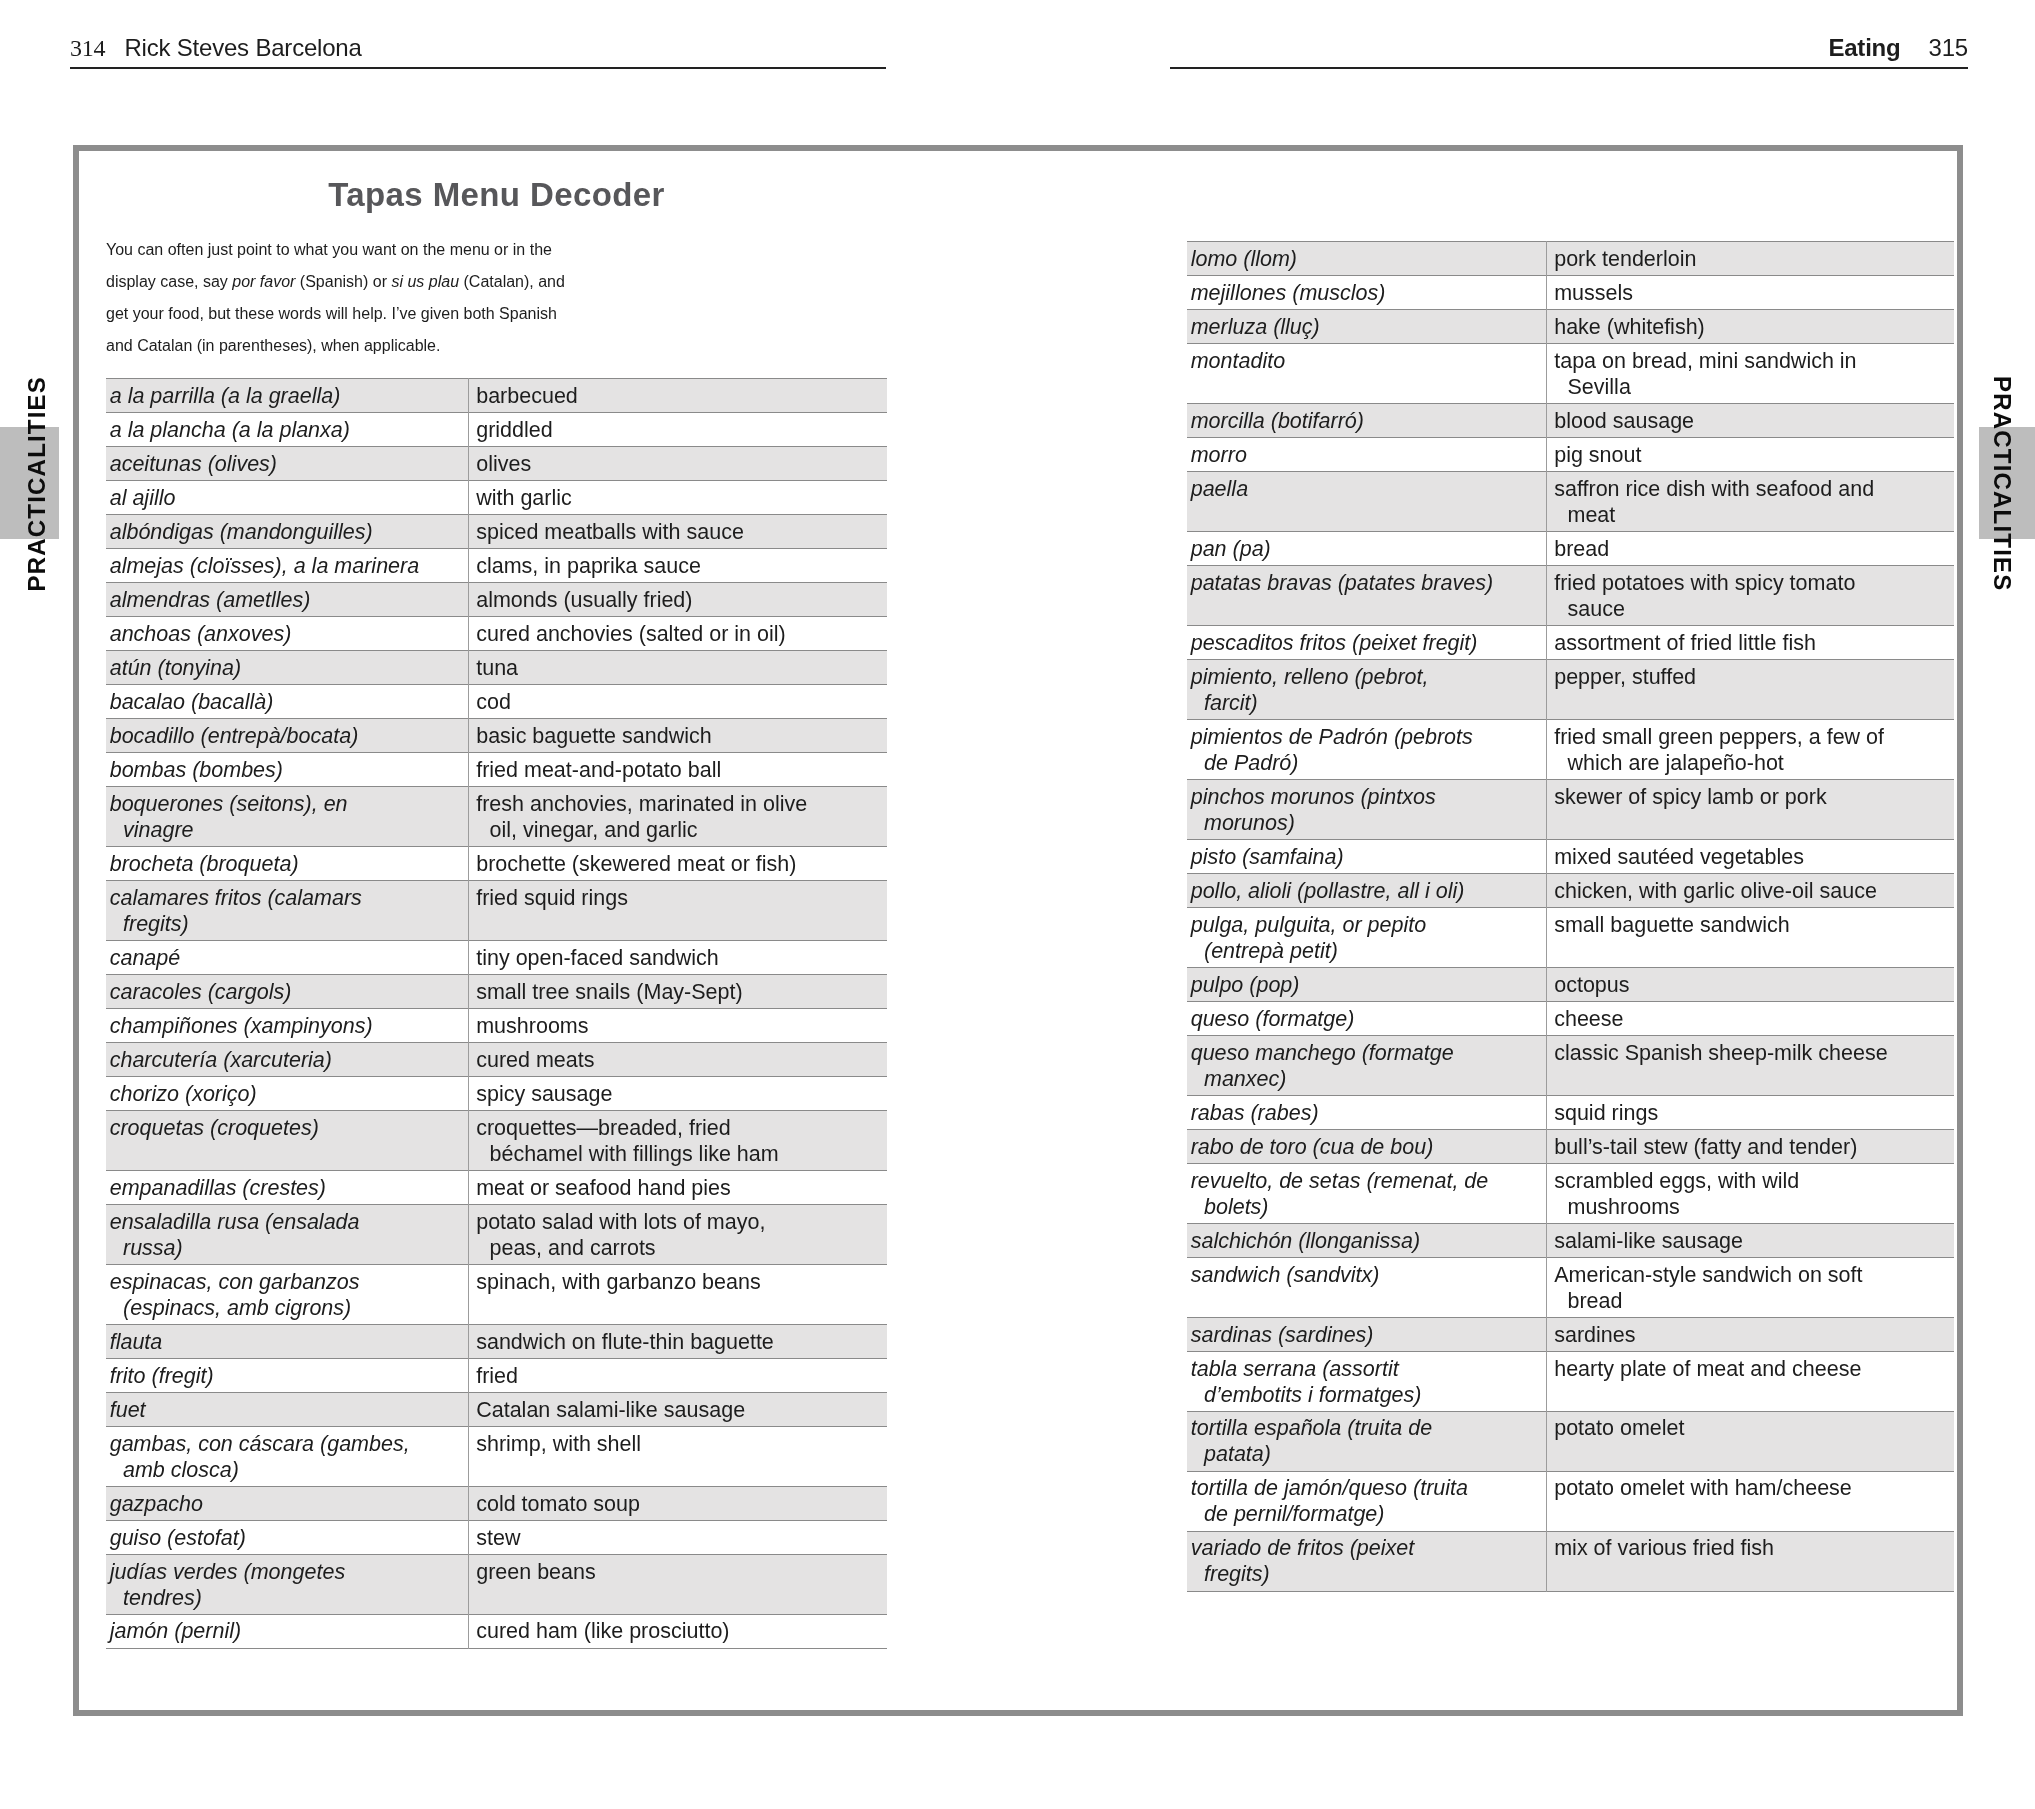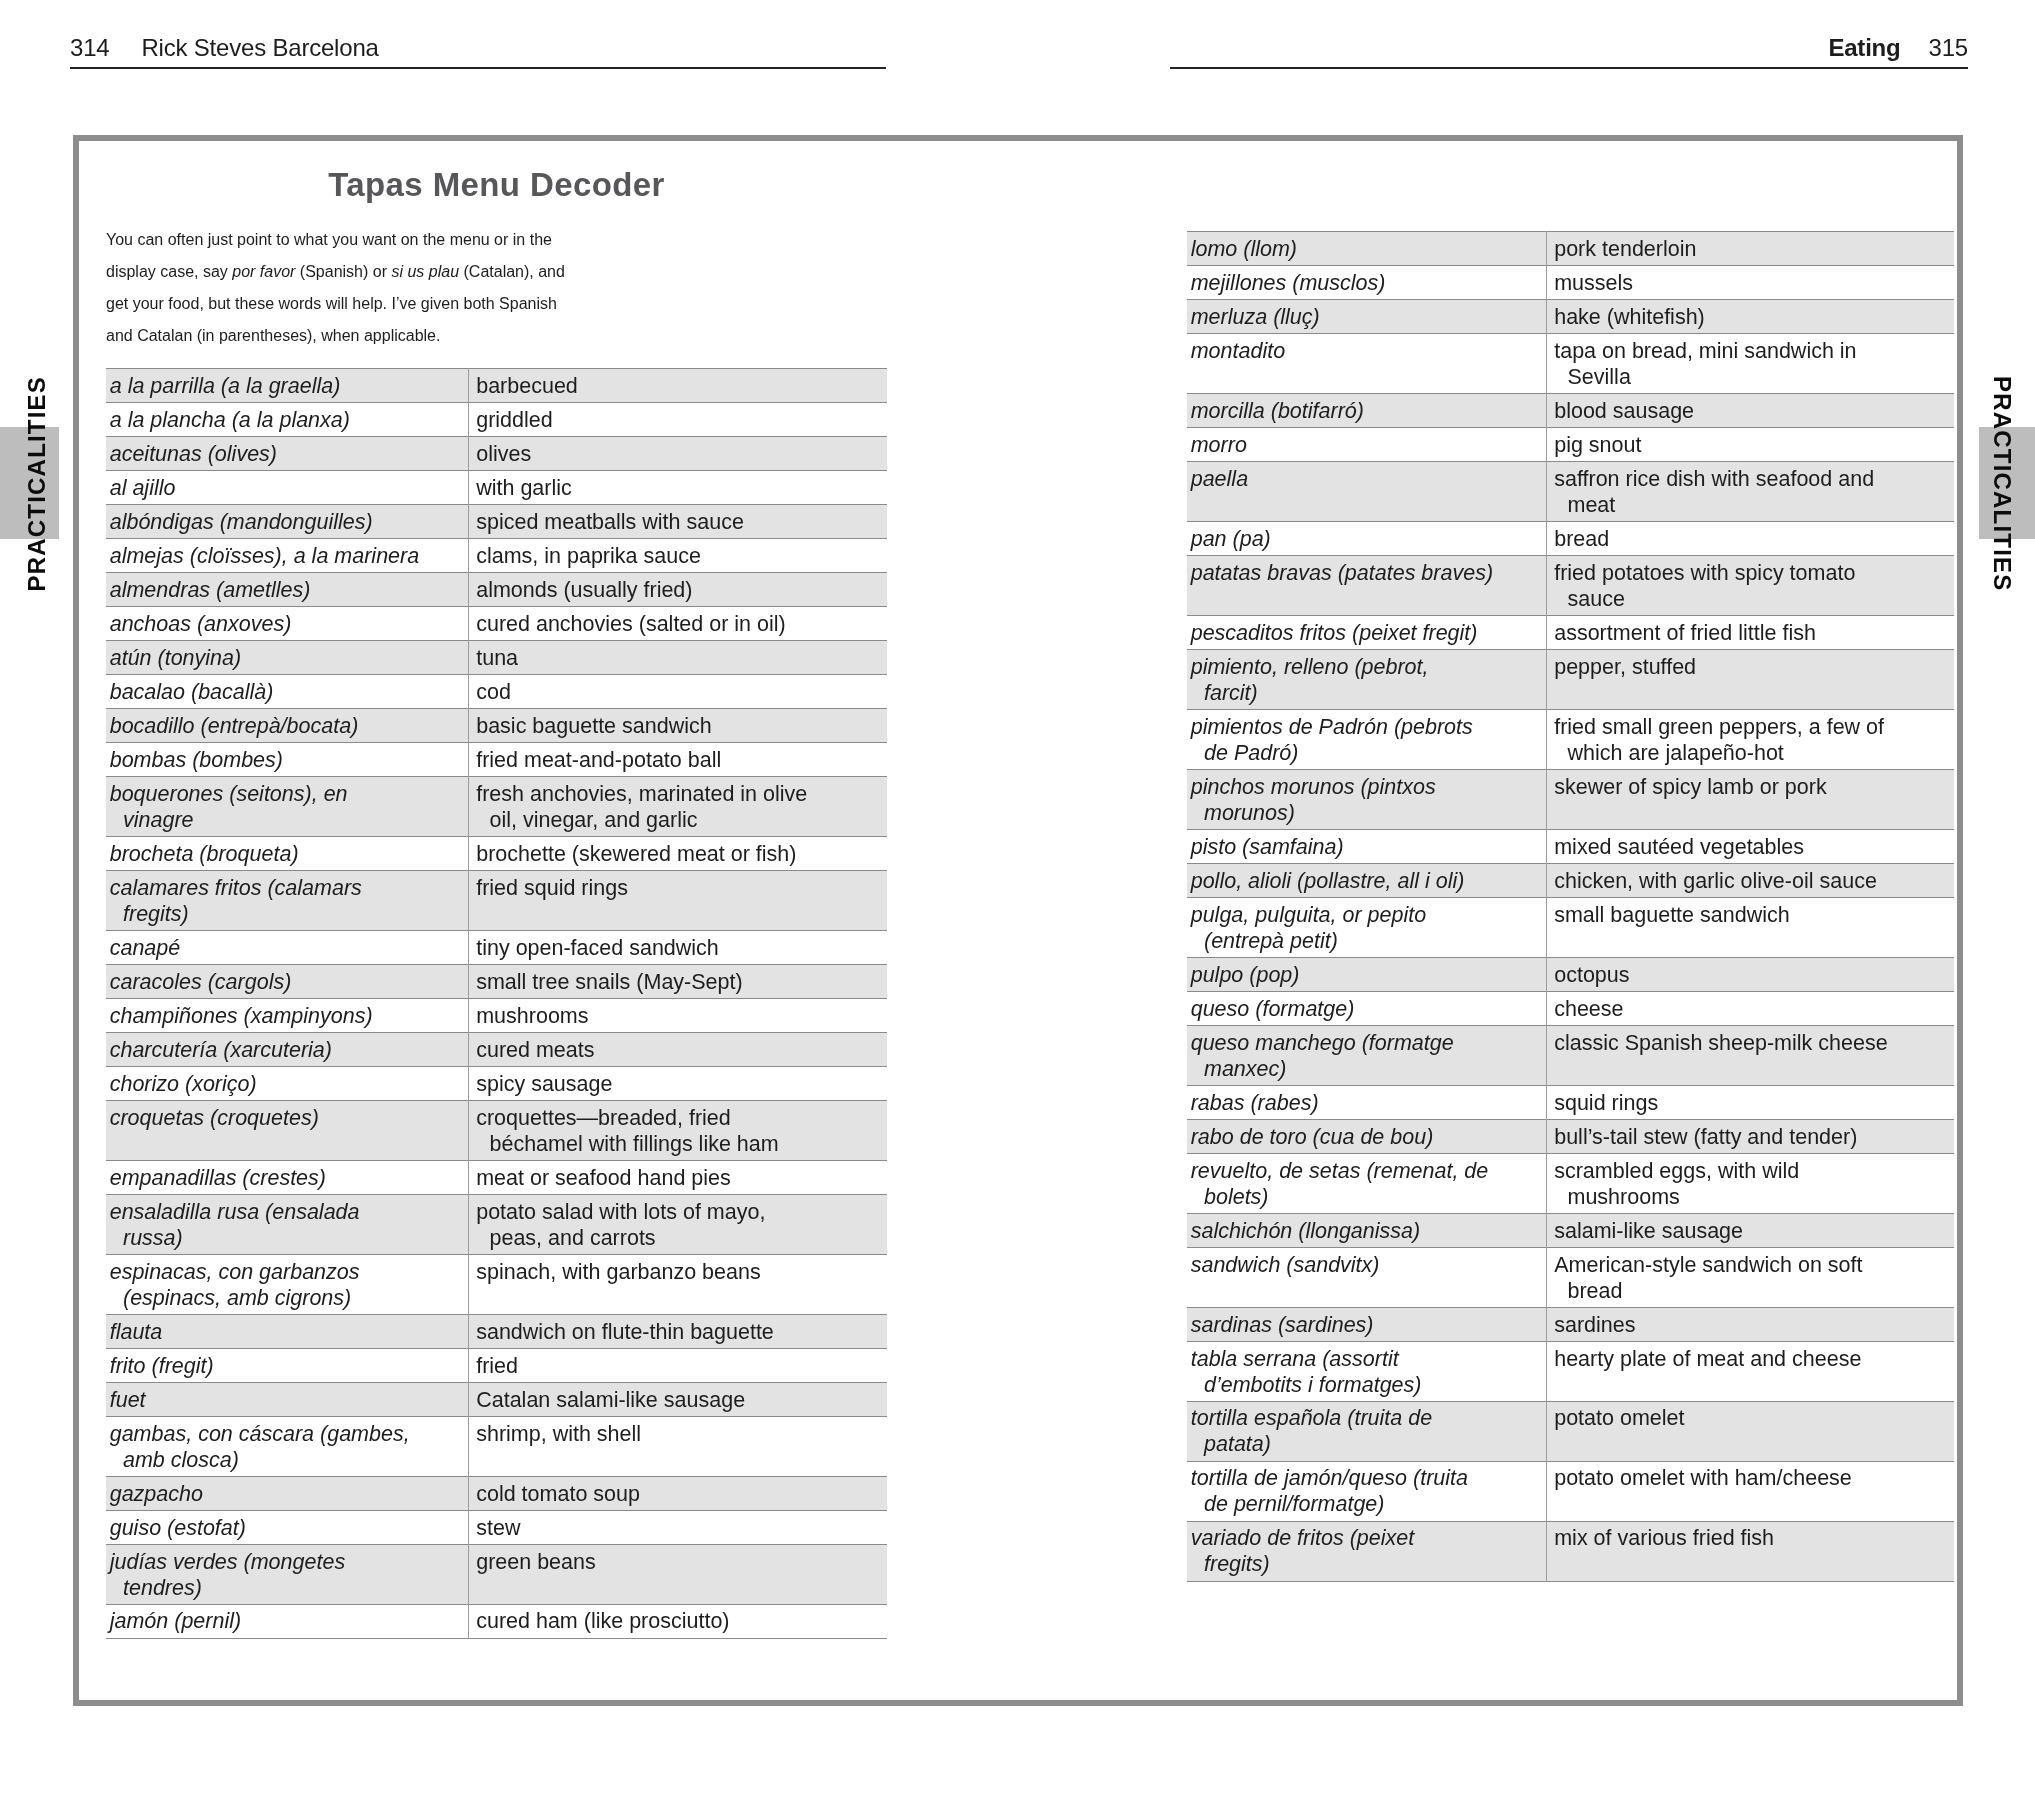--- a/index.html
+++ b/index.html
@@ -7,42 +7,42 @@
     --tab_bg:#bdbdbd; --title_color:#57575a; --text_color:#1d1d1d; --header_rule:#222222;
   }
   html,body{margin:0;padding:0;}
   body{
     width:2035px;height:1809px;position:relative;background:#ffffff;overflow:hidden;
     font-family:"Liberation Sans", sans-serif;color:var(--text_color);
   }
   
   .runhead{position:absolute;top:34px;font-size:24px;letter-spacing:-0.2px;white-space:nowrap;}
   #header-left{left:70px;}
-  #header-left .pgnum{display:inline-block;margin-right:32px;}
+  #header-left .pgnum{display:inline-block;margin-right:19px;font-family:Liberation Serif, serif;}
   #header-right{right:67px;}
   #header-right .section{font-weight:bold;}
   #header-right .pgnum{display:inline-block;margin-left:28px;}
   .hrule{position:absolute;top:67px;height:2.3px;background:var(--header_rule);}
   #rule-left{left:70px;width:816px;}
   #rule-right{left:1170px;width:798px;}
 
   
   .tab-block{position:absolute;top:427px;background:var(--tab_bg);}
   #tab-block-left{left:0;width:59px;height:112px;}
   #tab-block-right{left:1979px;width:56px;height:112px;}
   .tab-label{
     position:absolute;top:376px;font-size:24px;font-weight:bold;letter-spacing:1.2px;
     color:#0c0c0c;writing-mode:vertical-rl;white-space:nowrap;line-height:28px;
   }
   #tab-label-left{left:23px;transform:rotate(180deg);}
   #tab-label-right{left:1988px;}
 
   
   #decoder-box{
-    position:absolute;left:73px;top:135px;width:1878px;height:1559px;
+    position:absolute;left:73px;top:145px;width:1878px;height:1559px;
     border:6.3px solid var(--box_border);background:#fff;
   }
   #col-left{position:absolute;left:27px;top:0;width:781px;}
   #col-right{position:absolute;left:1089px;top:90px;width:767px;margin-left:19px;}
 
   #decoder-title{
     margin:25px 0 0 0;text-align:center;font-size:33px;font-weight:bold;
     color:var(--title_color);letter-spacing:0.4px;
   }
   #decoder-intro{

